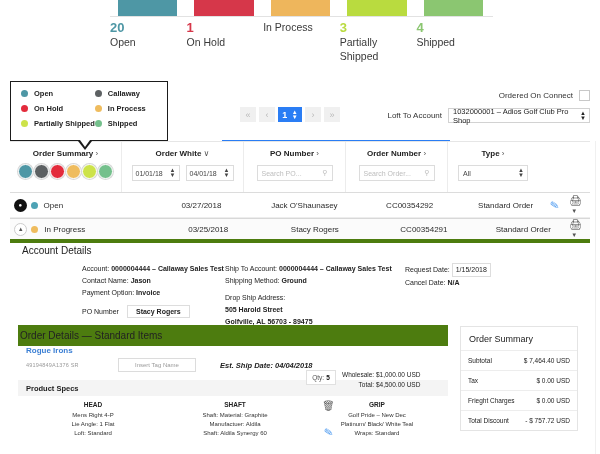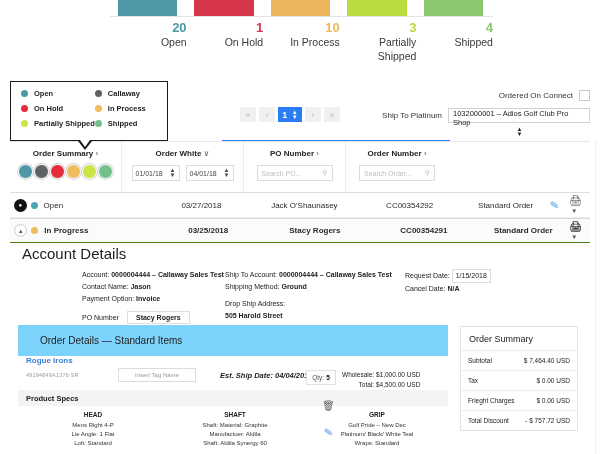--- a/index.html
+++ b/index.html
@@ -13,21 +13,21 @@
   #app { position: relative; width: 600px; height: 454px; background:#fff; }
 
   
   .status-chart { position:absolute; left:0; top:0; width:600px; height:56px; }
   .bars { position:absolute; left:118px; top:0; width:365px; height:17px;
           display:flex; gap:17px; align-items:flex-end; }
   .bar { flex:1 1 0; height:17px; }
   .baseline { position:absolute; left:110px; top:16px; width:383px; height:1px; background:#e2e2e2; }
   .status-labels { position:absolute; left:110px; top:20px; width:383px;
                    display:flex; }
-  .status-item { flex:1 1 0; text-align:right; }
+  .status-item { flex:1 1 0; text-align:left; }
   .status-count { font-size:13px; font-weight:bold; line-height:15px; }
   .status-name { font-size:10.5px; color:#3a3a3a; line-height:14px; }
 
   
   .legend { position:absolute; left:10px; top:81px; width:158px; height:60px;
             border:1.6px solid #1b1b1b; background:#fff; z-index:40;
             padding:7px 10px 6px 10px; }
   .legend-grid { display:grid; grid-template-columns: 1fr 1fr; row-gap:6px; }
   .legend-row { display:flex; align-items:center; gap:6px; }
   .legend-dot { width:7px; height:7px; border-radius:50%; flex:none; }
@@ -49,21 +49,21 @@
   .pg { width:16px; height:15px; background:#f0f0f0; color:#b9b9b9;
         font-size:9px; display:flex; align-items:center; justify-content:center; }
   .pg.cur { background:#2a7df4; color:#fff; width:24px; font-weight:bold;
             display:flex; justify-content:space-around; align-items:center; padding:0 2px;}
   .pg.cur .spin { font-size:6px; line-height:5px; display:flex; flex-direction:column; }
 
   .shipto { position:absolute; right:10px; top:108px; display:flex; align-items:center; gap:6px;}
   .shipto .lbl { font-size:8px; color:#333; }
   .shipto .sel { width:142px; height:15px; border:1px solid #d2d2d2; background:#fff;
                  font-size:7.5px; color:#222; display:flex; align-items:center;
-                 justify-content:flex-start; padding:0 3px 0 4px;flex-direction:column; }
+                 justify-content:center; padding:0 3px 0 4px; }
   .shipto .sel .spin { font-size:6px; line-height:5px; display:flex; flex-direction:column;}
 
   
   .blue-rule { position:absolute; left:222px; top:140px; width:228px; height:2px; background:#2a7df4;}
   .filters { position:absolute; left:10px; top:141px; width:580px; height:52px;
              border-top:1px solid #e6e6e6; border-bottom:1px solid #dcdcdc;
              display:flex; }
   .fcell { border-right:1px solid #ececec; height:100%; position:relative;
            display:flex; flex-direction:column; align-items:center; padding-top:7px; }
   .fcell:last-child { border-right:none; }
@@ -84,56 +84,56 @@
             font-size:7px; color:#444; display:flex; align-items:center;
             justify-content:space-between; padding:0 3px 0 4px; margin-top:7px;}
   .tfield .spin { font-size:6px; line-height:5px; display:flex; flex-direction:column;}
 
   
   .orow { position:absolute; left:10px; width:580px; height:25px;
           display:flex; align-items:center; border-bottom:1px solid #ededed;
           font-size:8px; color:#2b2b2b; }
   .orow.r1 { top:193px; }
   .orow.r2 { top:218px; background:#fbfbfb; border-top:1px solid #d8d8d8;
-             border-bottom:1px solid #4d7c0f; font-weight:bold; }
+             border-bottom:4px solid #4d7c0f; font-weight:normal; }
   .expander { width:22px; display:flex; justify-content:center; }
   .exp-circle { width:13px; height:13px; border-radius:50%; background:#111;
                 color:#fff; font-size:6px; display:flex; align-items:center;
                 justify-content:center; }
   .exp-circle.light { background:#fff; color:#555; border:1px solid #ccc; }
   .c-status { width:130px; display:flex; align-items:center; gap:6px; }
   .sdot { width:7px; height:7px; border-radius:50%; }
   .c-date { width:105px; text-align:center; }
   .c-name { width:115px; text-align:center; }
   .c-num  { width:110px; text-align:center; }
   .c-type { width:95px; text-align:center; }
   .c-opts { flex:1; display:flex; align-items:center; justify-content:flex-end;
             gap:10px; padding-right:8px; }
   .pencil { color:#4e9bf0; font-size:11px; transform:rotate(-10deg); display:inline-block;}
   .printer { font-size:10px; color:#3a3a3a; }
   .caret-sm { font-size:6px; color:#555; margin-left:2px;}
 
   
   .acct { position:absolute; left:10px; top:245px; width:580px; }
-  .acct-title { font-size:15px; color:#222; margin-left:12px; }
+  .acct-title { font-size:10px; color:#222; margin-left:12px; }
   .acct-cols { display:flex; margin-top:7px; font-size:7px; color:#222; }
   .ac1 { width:215px; padding-left:72px; }
   .ac2 { width:180px; }
   .ac3 { width:170px; }
   .ac-line { line-height:12px; }
   .ac-line b { font-weight:bold; }
   .po-row { display:flex; align-items:center; gap:8px; margin-top:6px; }
   .po-box { border:1px solid #ddd; padding:2px 8px; font-size:7px; font-weight:bold;
             background:#fff; }
   .req-box { border:1px solid #ddd; padding:0 3px; display:inline-block;}
 
   
   .odet { position:absolute; left:18px; top:325px; width:430px; }
-  .odet-head { background:#7dd3fc; height:31px; display:flex; align-items:center;
-               padding-left:22px; font-size:10px; color:#222; }
+  .odet-head { background:#4d7c0f; height:21px; display:flex; align-items:center;
+               padding-left:2px; font-size:10px; color:#222; }
   .item { position:relative; }
   .item-name { color:#3b7fd4; font-size:8px; font-weight:bold; margin-left:8px; }
   .item-row { display:flex; align-items:center; margin-top:3px; padding-left:8px; }
   .item-sku { font-size:5.5px; color:#9a9a9a; width:92px; letter-spacing:.2px;}
   .tagbtn { width:78px; height:14px; border:1px solid #dcdcdc; background:#fff;
             font-size:6px; color:#9a9a9a; display:flex; align-items:center;
             justify-content:center; }
   .ship-est { font-size:7.5px; font-weight:bold; font-style:italic; color:#222;
               margin-left:24px; }
   .specs-head { background:#f4f4f4; height:16px; display:flex; align-items:center;
@@ -181,21 +181,20 @@
     <div class="status-labels" id="status-labels">
         <div class="status-item">
           <div class="status-count" style="color: rgb(78, 151, 165);">20</div>
           <div class="status-name">Open</div>
         </div>
         <div class="status-item">
           <div class="status-count" style="color: rgb(214, 55, 74);">1</div>
           <div class="status-name">On Hold</div>
         </div>
         <div class="status-item">
-          <div class="status-count" style="color: rgb(238, 182, 92);">10</div>
           <div class="status-name">In Process</div>
         </div>
         <div class="status-item">
           <div class="status-count" style="color: rgb(185, 219, 63);">3</div>
           <div class="status-name">Partially Shipped</div>
         </div>
         <div class="status-item">
           <div class="status-count" style="color: rgb(139, 198, 113);">4</div>
           <div class="status-name">Shipped</div>
         </div>
@@ -246,21 +245,21 @@
       <span class="spin">
           <span>▲</span>
           <span>▼</span>
         </span>
     </span>
     <span class="pg">›</span>
     <span class="pg">»</span>
   </div>
 
   <div class="shipto">
-    <span class="lbl">Ship To Platinum</span>
+    <span class="lbl">Loft To Account</span>
     <span class="sel">
       <span>1032000001 – Adios Golf Club Pro Shop</span>
       <span class="spin">
           <span>▲</span>
           <span>▼</span>
         </span>
     </span>
   </div>
 
   <div class="blue-rule"></div>
@@ -319,20 +318,33 @@
       <div class="fhead">
         <span>Order Number</span>
         <span class="car">›</span>
       </div>
       <span class="sfield">
         <span>Search Order...</span>
         <span>⚲</span>
       </span>
     </div>
 
+    <div class="fcell" style="width:90px">
+      <div class="fhead">
+        <span>Type</span>
+        <span class="car">›</span>
+      </div>
+      <span class="tfield">
+        <span>All</span>
+        <span class="spin">
+            <span>▲</span>
+            <span>▼</span>
+          </span>
+      </span>
+    </div>
 
   </div>
 
   <div class="orow r1">
     <span class="expander">
       <span class="exp-circle">●</span>
     </span>
     <span class="c-status">
       <span class="sdot" id="dot-r1" style="background: rgb(78, 163, 181);"></span>
       <span>Open</span>

